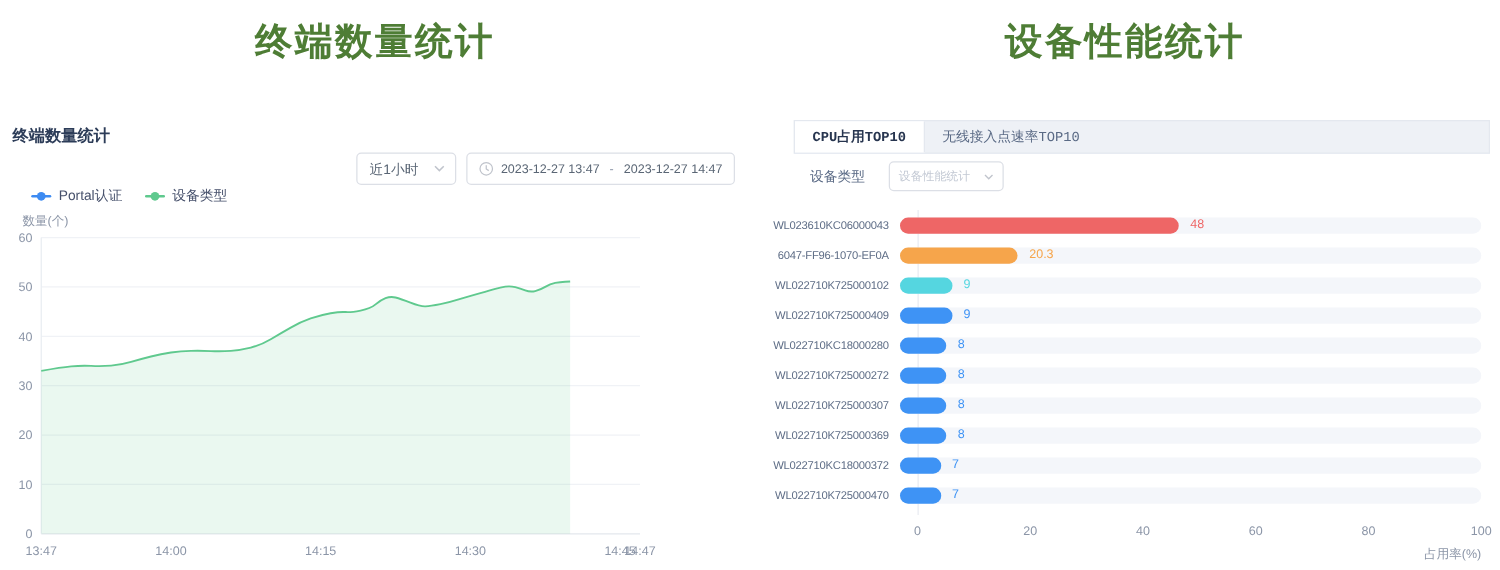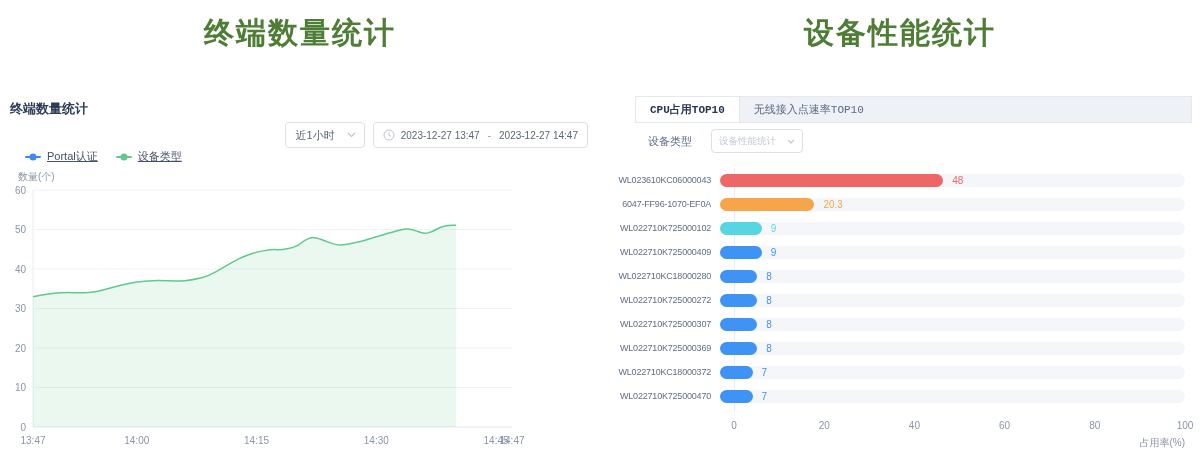--- a/index.html
+++ b/index.html
@@ -16,21 +16,21 @@
   .card-title { position:absolute; top:100px; left:10px; font-size:13px; font-weight:bold; color:#2c3c58; }
   .controls { position:absolute; top:122px; right:12px; display:flex; gap:8px; align-items:center; }
   .select-box { display:flex; align-items:center; gap:12px; border:1px solid #dcdfe6; border-radius:4px;
     height:26px; padding:0 8px 0 10px; font-size:11px; color:#5a6675; background:#fff; cursor:pointer; }
   .date-box { display:flex; align-items:center; gap:6px; border:1px solid #dcdfe6; border-radius:4px;
     height:26px; padding:0 9px; font-size:10px; color:#5a6675; background:#fff; cursor:pointer; white-space:nowrap; }
   .date-sep { color:#8b95a7; padding:0 2px; }
   .chev svg, .clock svg { display:block; }
 
   .legend { position:absolute; top:149px; left:25px; display:flex; gap:18px; align-items:center; }
-  .legend-item { display:flex; align-items:center; gap:6px; font-size:11px; color:#46506b; cursor:pointer;text-decoration:underline; }
+  .legend-item { display:flex; align-items:center; gap:6px; font-size:11px; color:#46506b; cursor:pointer; }
   .lg-marker { position:relative; width:16px; height:2px; border-radius:1px; }
   .lg-marker::after { content:""; position:absolute; left:50%; top:50%; width:7px; height:7px;
     border-radius:50%; transform:translate(-50%,-50%); background:inherit; }
 
   .y-name { position:absolute; top:170px; left:18px; font-size:10px; color:#8b95a7; }
   #line-chart { position:absolute; left:0; top:180px; }
 
   
   .tabbar { position:absolute; left:35px; right:8px; top:96px; height:27px; background:#eef1f6;
     border:1px solid #e4e8ef; display:flex; align-items:stretch; }

